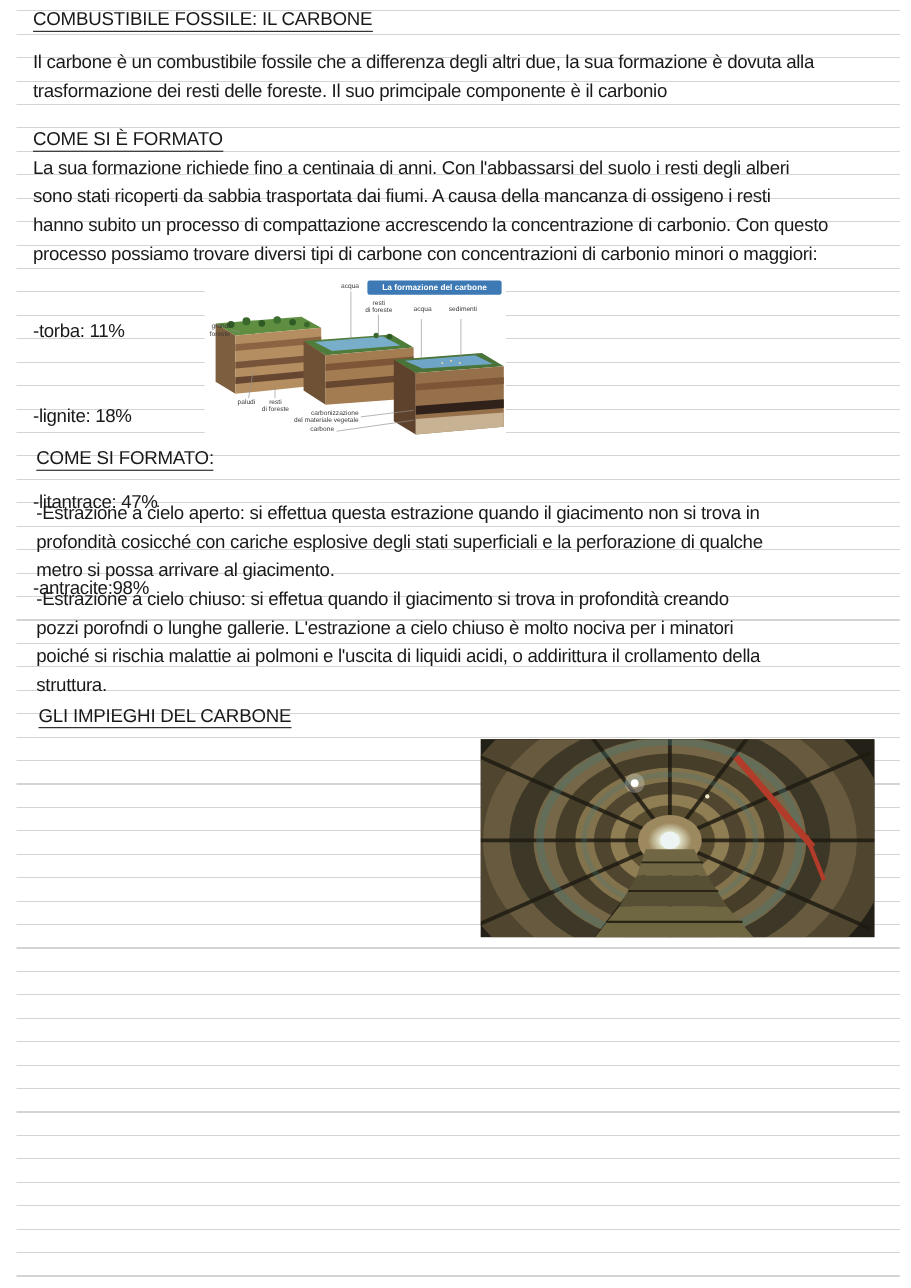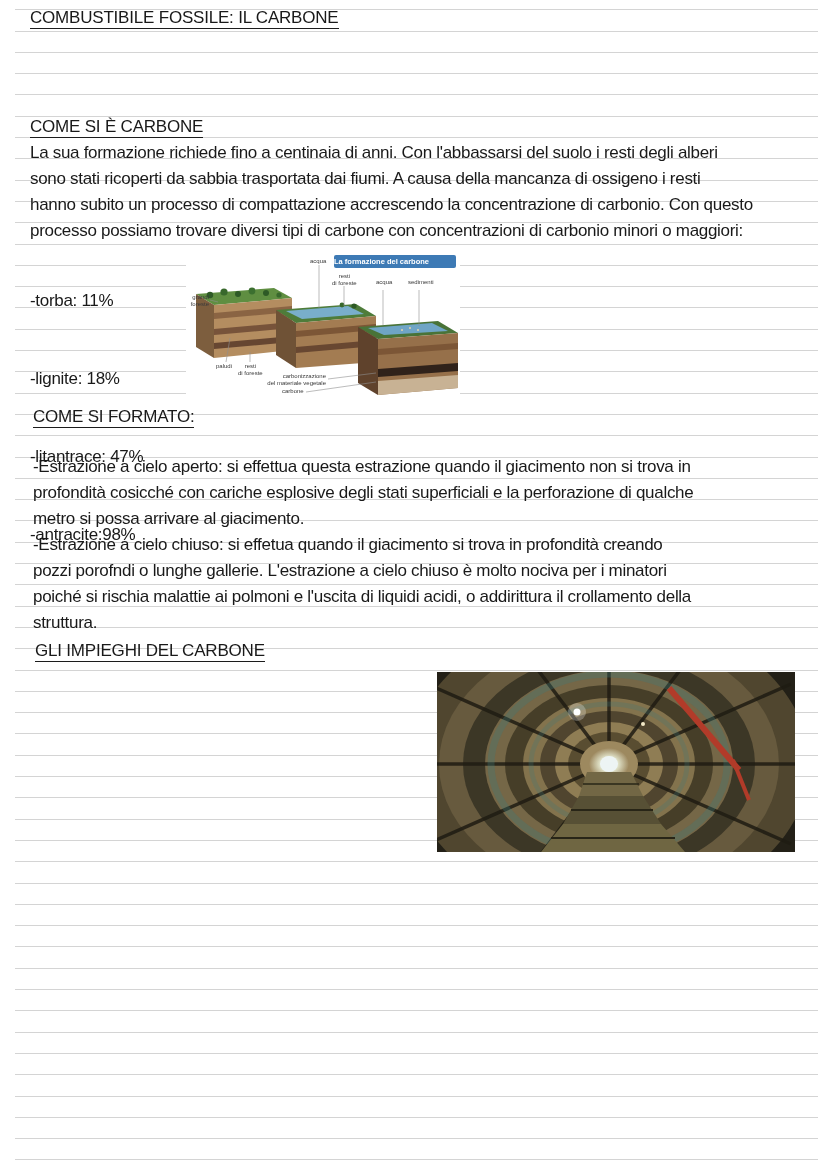--- a/index.html
+++ b/index.html
@@ -8,36 +8,38 @@
   .rules { position:absolute; left:15px; right:10px; top:-11px; bottom:0;
     background-image: repeating-linear-gradient(to bottom,
       rgba(0,0,0,0) 0px, rgba(0,0,0,0) 20.3px, #d4d4d4 20.3px, #d4d4d4 21.3px);
   }
   .txt { position:absolute; font-size:17px; line-height:26px; white-space:pre; letter-spacing:-0.3px; color:#191919; }
   .heading { position:absolute; font-size:17px; line-height:22px; letter-spacing:-0.2px; }
   .heading .u { border-bottom:1.5px solid #1c1c1c; padding-bottom:1px; }
   figure { position:absolute; }
   .diagram { left:186px; top:250px; width:274px; height:150px; background:#ffffff; }
   .diag-title { position:absolute; left:148px; top:5px; width:122px; height:13px; background:#3d7ab5;
-    color:#ffffff; font-size:7.5px; line-height:13px; font-weight:bold; text-align:left; border-radius:2px; }
+    color:#ffffff; font-size:7.5px; line-height:13px; font-weight:bold; text-align:center; border-radius:2px; }
   .diag-label { position:absolute; font-size:6px; line-height:1.12; color:#3a3a3a; white-space:pre-line; letter-spacing:0; }
   .photo { left:437px; top:672px; width:358px; height:180px; overflow:hidden; background:#241a10; }
 </style>
 </head>
 <body>
 
 <div class="page">
   <div class="rules"></div>
 
   <div class="heading" style="left:30px; top:7px">
     <span class="u">COMBUSTIBILE FOSSILE: IL CARBONE</span>
   </div>
+  <div class="txt" style="left:30px; top:44px">Il carbone è un combustibile fossile che a differenza degli altri due, la sua formazione è dovuta alla
+trasformazione dei resti delle foreste. Il suo primcipale componente è il carbonio</div>
 
   <div class="heading" style="left:30px; top:116px">
-    <span class="u">COME SI È CARBONE</span>
+    <span class="u">COME SI È FORMATO</span>
   </div>
   <div class="txt" style="left:30px; top:140px">La sua formazione richiede fino a centinaia di anni. Con l'abbassarsi del suolo i resti degli alberi
 sono stati ricoperti da sabbia trasportata dai fiumi. A causa della mancanza di ossigeno i resti
 hanno subito un processo di compattazione accrescendo la concentrazione di carbonio. Con questo
 processo possiamo trovare diversi tipi di carbone con concentrazioni di carbonio minori o maggiori:</div>
 
   <div class="txt" style="left:30px; top:236px">
     <div>-torba: 11%</div>
     <div>-lignite: 18%</div>
     <div>-litantrace: 47%</div>

